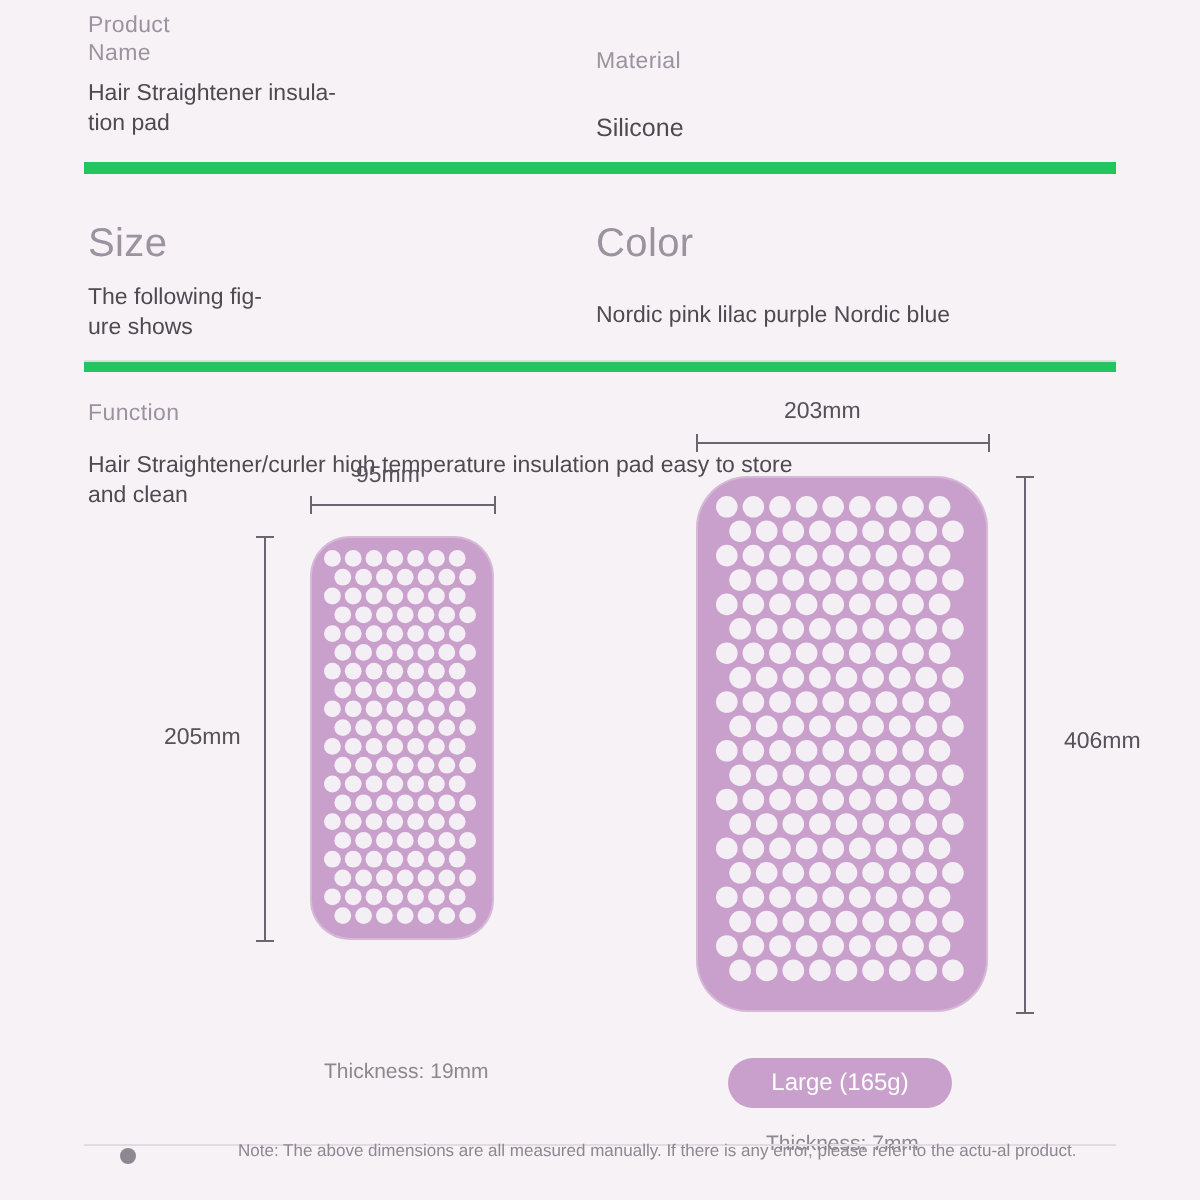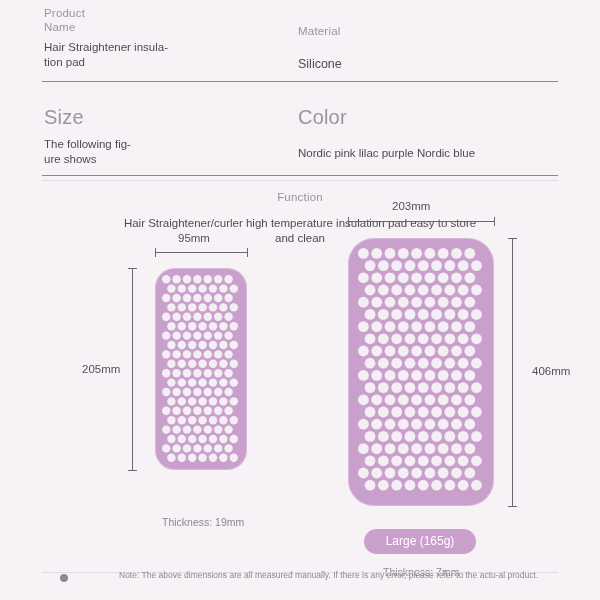--- a/index.html
+++ b/index.html
@@ -23,27 +23,26 @@
 
   
   .spec-table {
     position: absolute;
     left: 42px;
     top: 0px;
     width: 516px;
   }
   .spec-row {
     display: flex;
-    border-bottom: 1px solid #22c55e;
+    border-bottom: 6px solid #22c55e;
     min-height: 56px;
     box-sizing: border-box;
   }
   .spec-row.no-border {
     border-bottom: none;
-    text-align: center;
   }
   .spec-cell {
     box-sizing: border-box;
     padding: 6px 2px 8px 2px;
   }
   .spec-cell.left {
     width: 252px;
   }
   .spec-cell.right {
     width: 264px;
@@ -172,21 +171,21 @@
     line-height: 25px;
     border-radius: 13px;
     font-size: 12px;
   }
   .thickness {
     position: absolute;
     font-size: 10.5px;
     color: #8d8792;
     white-space: nowrap;
   }
-  #small-thickness { left: 162px; top: 326px; }
+  #small-thickness { left: 162px; top: 340px; }
   #large-thickness { left: 383px; top: 376px; }
 
   
   .footnote-sep {
     position: absolute;
     left: 42px;
     top: 572px;
     width: 516px;
     height: 1px;
     background: #e2dbe2;

